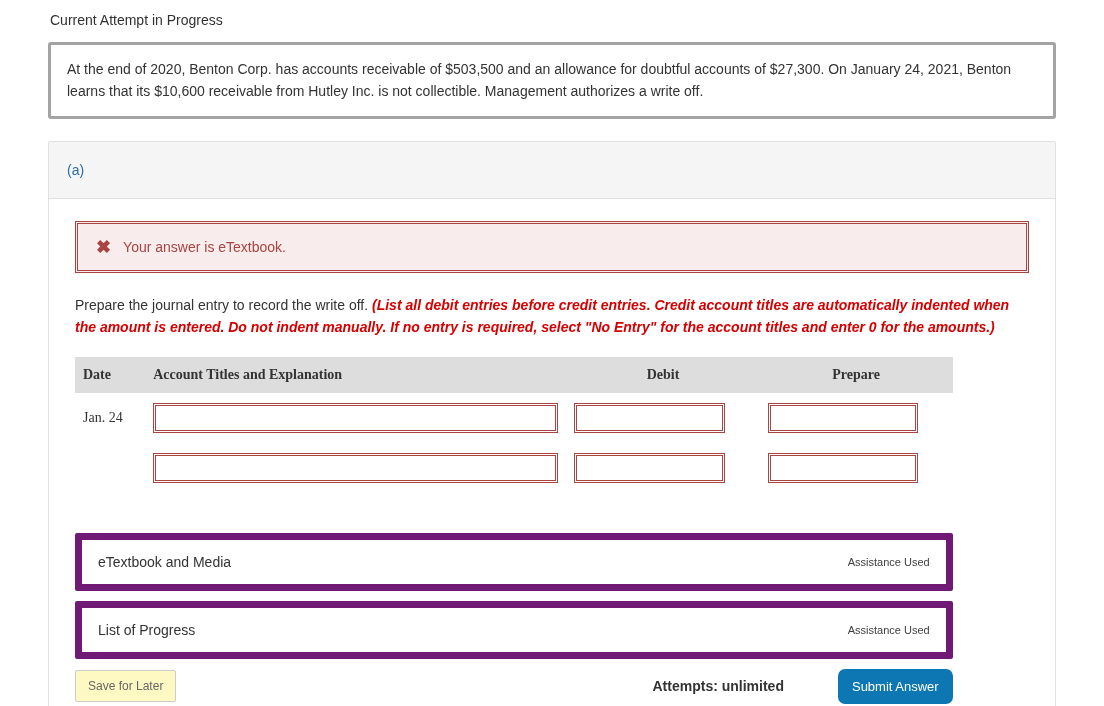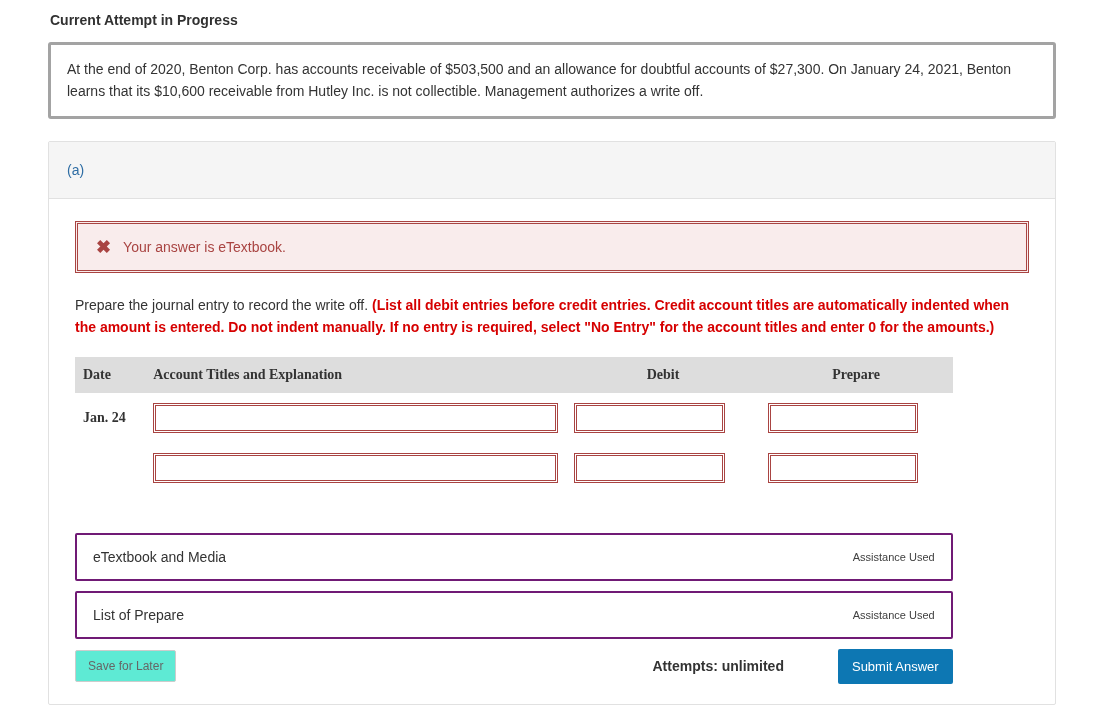--- a/index.html
+++ b/index.html
@@ -10,21 +10,21 @@
     background: #fff;
     margin: 0;
     padding: 0 0 30px 0;
   }
   .wrap {
     max-width: 1040px;
     margin: 0 auto;
     padding: 0 16px;
   }
   .heading {
-    font-weight: 700;
+    font-weight: 400;
     font-size: 14px;
     color: #313131;
     padding: 12px 0 14px 2px;
   }
   .question-box {
     border: 3px solid #a3a3a3;
     border-radius: 3px;
     padding: 14px 16px;
     font-size: 14px;
     line-height: 1.55;
@@ -60,20 +60,21 @@
     font-size: 18px;
     line-height: 1;
   }
   .instructions {
     font-size: 14px;
     line-height: 1.55;
     margin-bottom: 18px;
   }
   .instructions .red {
     color: #d60000;
+    font-style: italic;
     font-weight: 600;
   }
   table.journal {
     width: 92%;
     margin-bottom: 40px;
     border-collapse: separate;
     border-spacing: 0;
   }
   table.journal th {
     background: #dddddd;
@@ -81,77 +82,77 @@
     font-weight: 700;
     font-size: 14px;
     padding: 10px 8px;
     text-align: left;
   }
   table.journal th.center { text-align: center; }
   table.journal td {
     padding: 10px 8px;
     vertical-align: middle;
   }
-  .col-date { width: 8%; font-family: Georgia, serif; font-size: 14px; font-weight: bold; }
+  .col-date { width: 8%; font-family: Georgia, serif; font-size: 14px; }
   .col-acct { width: 48%; }
   .col-dr { width: 22%; }
   .col-cr { width: 22%; }
   input.cell {
     width: 100%;
     height: 30px;
     border: 3px double #a94442;
     padding: 2px 6px;
     font-size: 13px;
     background: #fff;
     outline: none;
   }
   input.cell-short {
     width: 85%;
   }
   .link-row {
-    border: 2px solid #701a75;
+    border: 7px solid #701a75;
     border-radius: 2px;
     padding: 14px 16px;
     display: flex;
     justify-content: space-between;
     align-items: center;
     margin-bottom: 10px;
     width: 92%;
   }
   .link-row .lbl { font-size: 14px; color: #333; }
   .link-row .assist { font-size: 11px; color: #404040; }
   .action-row {
     display: flex;
     justify-content: space-between;
     align-items: center;
     width: 92%;
     margin-top: 8px;
   }
   .btn-secondary {
     border: 1px solid #ccc;
-    background: #5eead4;
+    background: #fef9c3;
     color: #666;
     font-size: 12px;
     padding: 8px 12px;
     cursor: pointer;
     border-radius: 2px;
   }
   .attempts {
     font-weight: 700;
     font-size: 14px;
     margin-right: 10px;
   }
   .btn-primary {
     background: #0d77b3;
     border: none;
     color: #fff;
     font-size: 13px;
     padding: 10px 14px;
     cursor: pointer;
-    border-radius: 2px;
+    border-radius: 7px;
   }
   .right-group { display: flex; align-items: center; gap: 44px; }
 </style>
 </head>
 <body>
 
 <div class="wrap">
 
   <div class="heading">Current Attempt in Progress</div>
 
@@ -195,21 +196,21 @@
           </tr>
         </tbody>
       </table>
 
       <div class="link-row">
         <span class="lbl">eTextbook and Media</span>
         <span class="assist">Assistance Used</span>
       </div>
 
       <div class="link-row">
-        <span class="lbl">List of Prepare</span>
+        <span class="lbl">List of Progress</span>
         <span class="assist">Assistance Used</span>
       </div>
 
       <div class="action-row">
         <button class="btn-secondary">Save for Later</button>
         <div class="right-group">
           <span class="attempts"><span>Attempts: </span><span>unlimited</span></span>
           <button class="btn-primary">Submit Answer</button>
         </div>
       </div>

